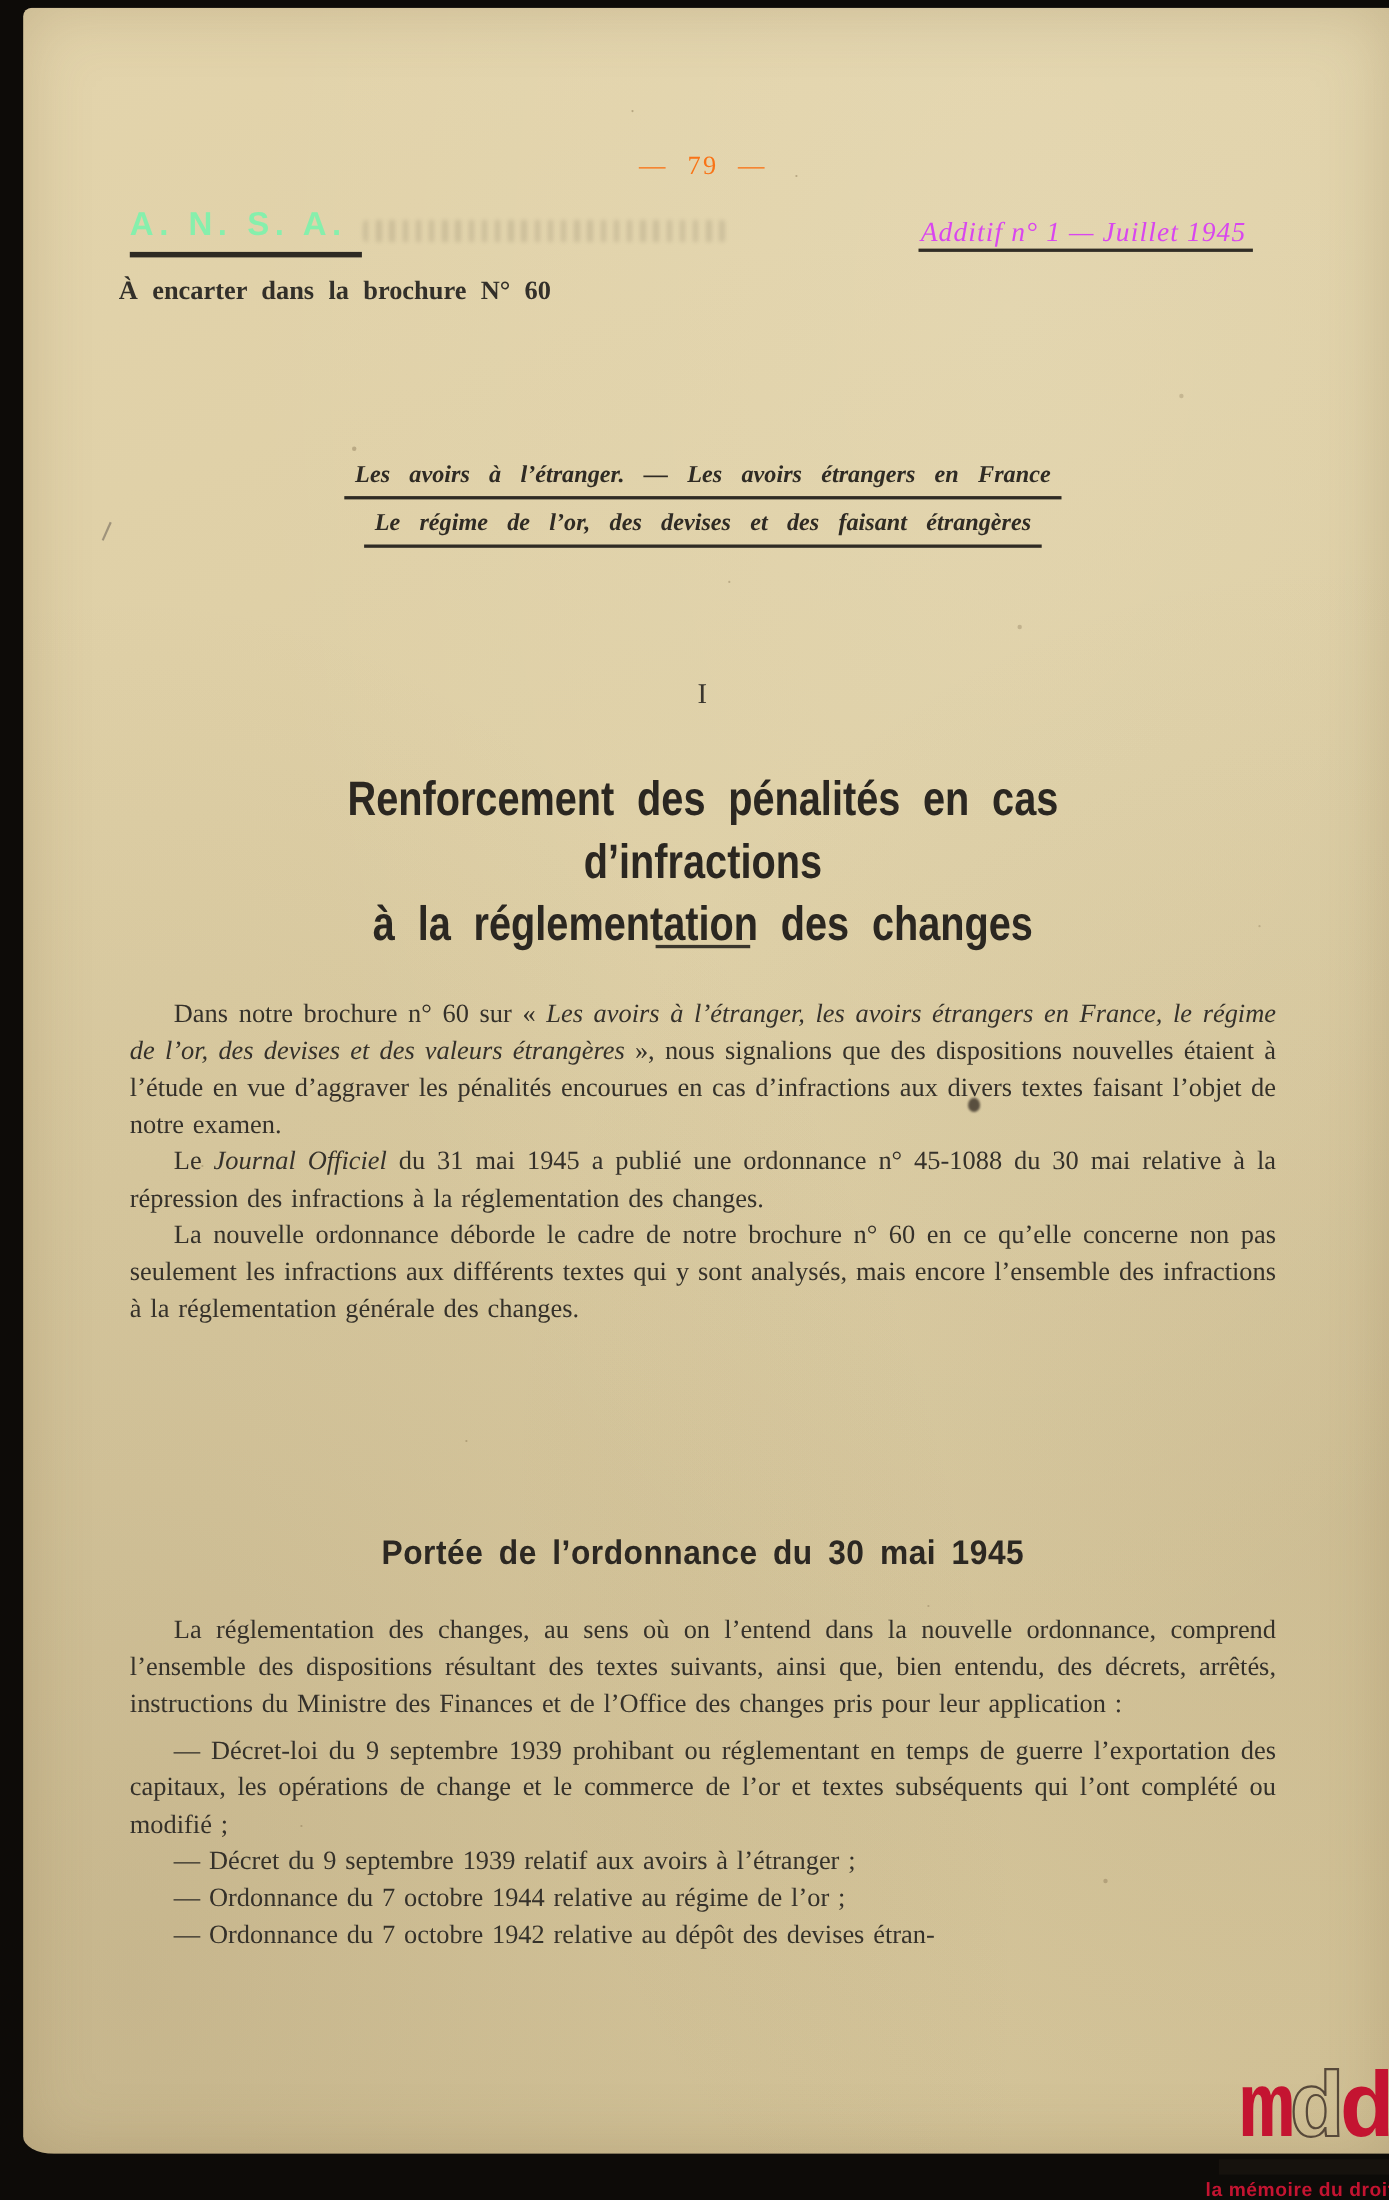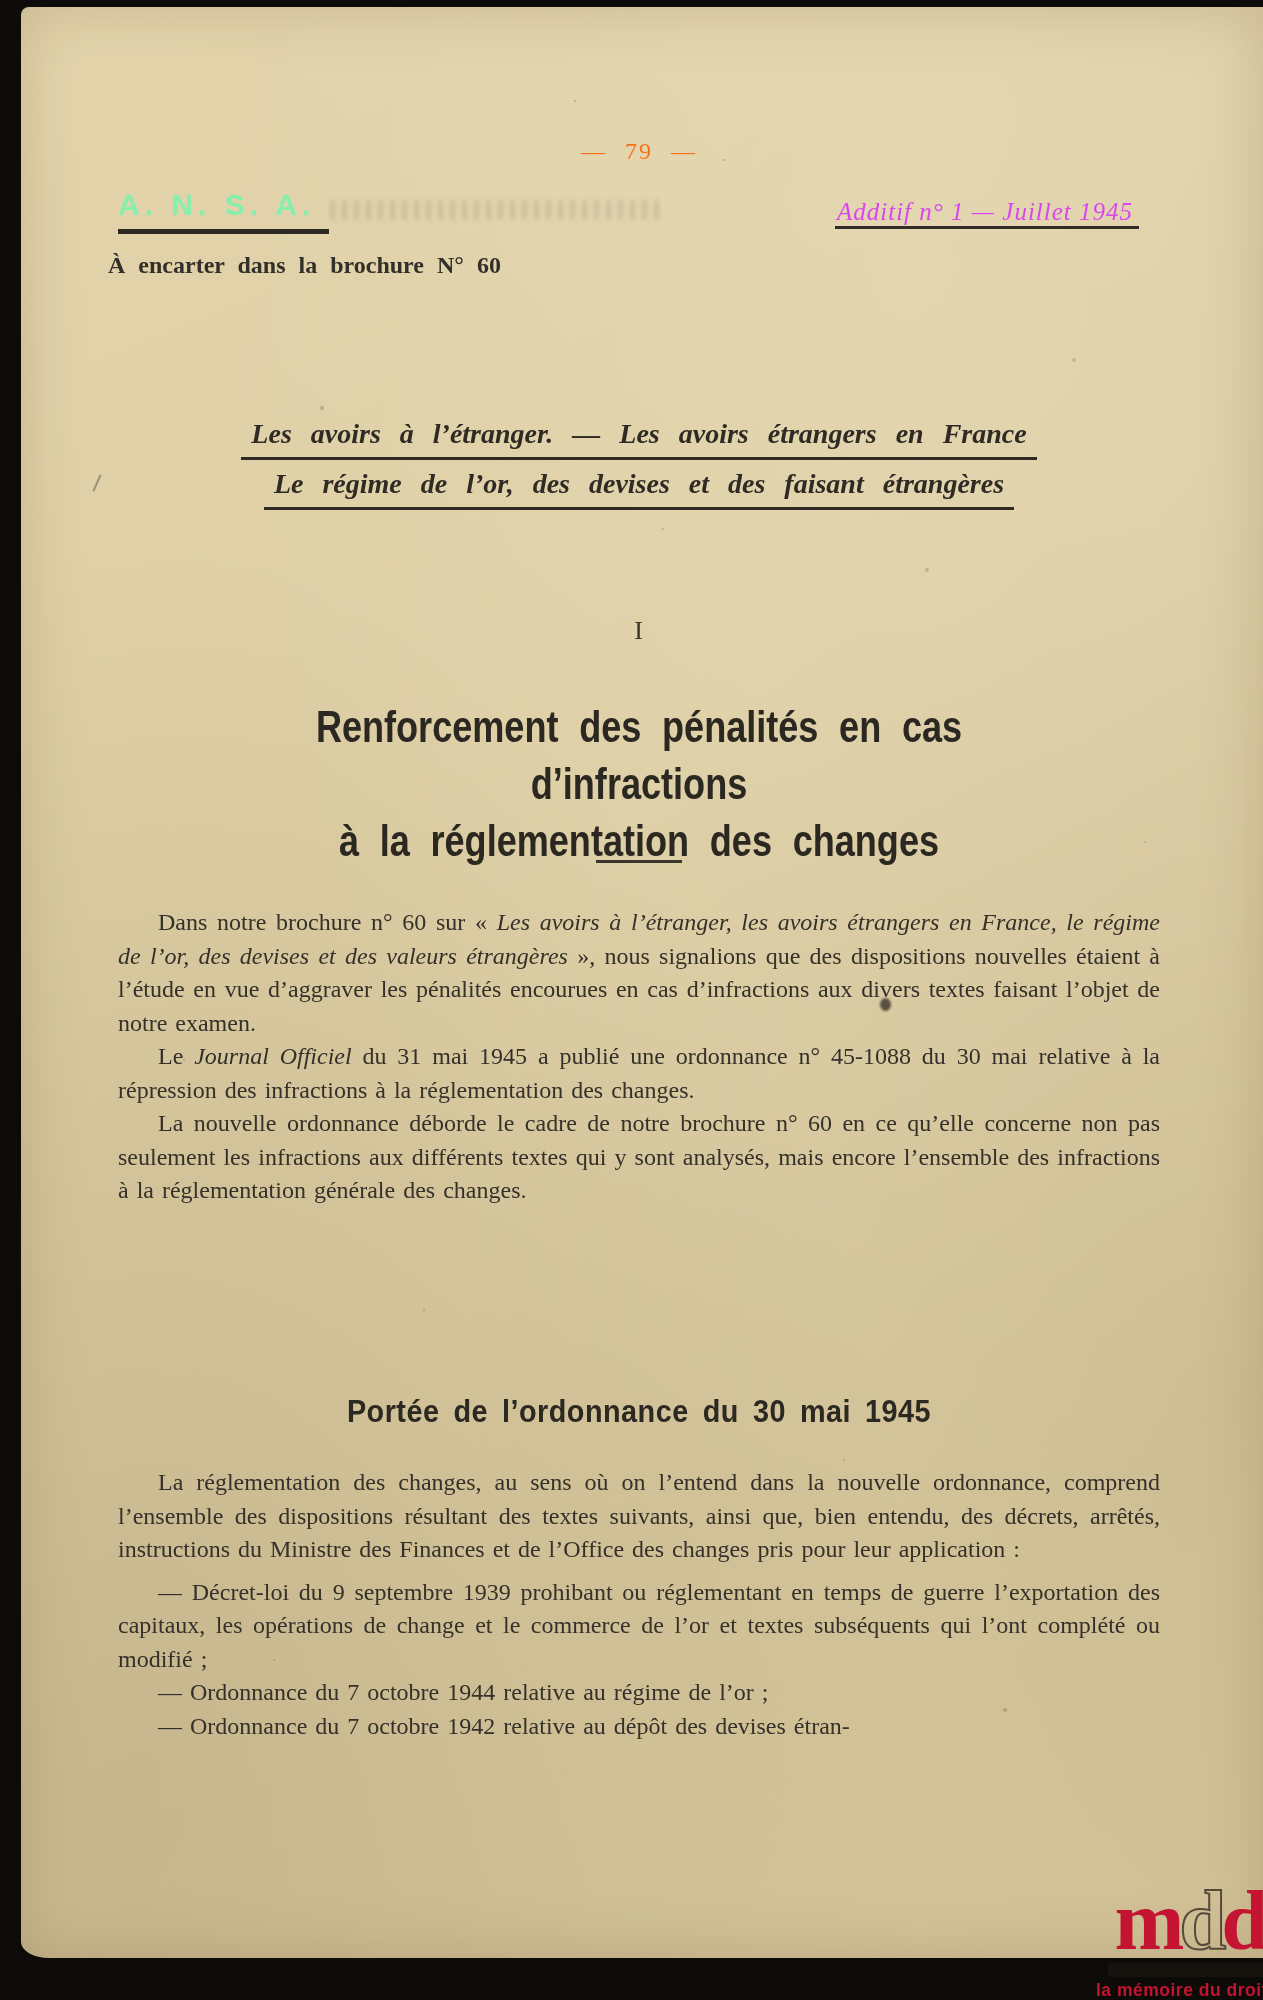--- a/index.html
+++ b/index.html
@@ -41,21 +41,21 @@
     background:repeating-linear-gradient(90deg, rgba(85,78,60,.45) 0 5px, transparent 5px 12px);
     filter:blur(2px);border-radius:4px;}
   .edition{position:absolute;top:198px;left:835px;display:inline-block;
     font-style:italic;font-size:25px;letter-spacing:1px;color:#d946ef;
     border-bottom:3px solid #312d26;padding:0 6px 0 2px;}
 
   .insert-note{position:absolute;top:252px;left:108px;font-weight:bold;font-size:24px;
     word-spacing:7px;color:#33302a;}
 
   .doc-title{position:absolute;top:418px;left:118px;width:1042px;text-align:center;
-    font-weight:bold;font-style:italic;font-size:28px;color:#2f2b24;}
+    font-weight:bold;font-style:italic;font-size:22px;color:#2f2b24;}
   .doc-title .line{display:inline-block;border-bottom:3px solid #2f2b24;
     padding:0 10px 7px 10px;word-spacing:12px;}
   .doc-title .row2{margin-top:8px;}
 
   .section-numeral{position:absolute;top:616px;left:118px;width:1042px;text-align:center;
     font-size:26px;color:#3a362e;letter-spacing:1px;}
 
   .main-heading{position:absolute;top:698px;left:118px;width:1042px;text-align:center;
     font-family:"Liberation Sans",sans-serif;font-weight:700;font-size:44px;line-height:57px;
     color:#2b2721;word-spacing:13px;letter-spacing:0;
@@ -75,21 +75,21 @@
     font-family:"Liberation Sans",sans-serif;font-weight:bold;font-size:31px;color:#2c2822;
     word-spacing:6px;letter-spacing:.5px;transform:scaleX(.93);transform-origin:50% 0;}
 
   .ink-smudge{position:absolute;top:998px;left:880px;width:11px;height:13px;border-radius:50%;
     background:#3a3127;opacity:.8;filter:blur(1px);}
   .pencil-mark{position:absolute;top:474px;left:96px;width:2px;height:18px;background:#6a6156;
     opacity:.55;transform:rotate(24deg);}
 
   
   .mdd{position:absolute;top:1884px;left:1096px;width:167px;text-align:right;z-index:5;}
-  .mdd-text{font-family:Liberation Serif, serif;font-weight:bold;font-size:84px;
+  .mdd-text{font-family:Liberation Mono, monospace;font-weight:bold;font-size:84px;
     line-height:74px;letter-spacing:-5px;white-space:nowrap;}
   .mdd-text .solid{color:var(--accent-red,#c41431);}
   .mdd-text .outline{color:transparent;-webkit-text-stroke:2px #57493a;}
   .mdd-bar{margin-top:5px;margin-left:12px;height:14px;background:#16120d;}
   .mdd-tagline{margin-top:3px;font-family:"Liberation Sans",sans-serif;font-weight:bold;
     font-size:17.5px;color:var(--accent-red,#c41431);white-space:nowrap;letter-spacing:.5px;}
 </style>
 </head>
 <body>
 
@@ -133,20 +133,21 @@
         <p class="body-para"><span>La nouvelle ordonnance déborde le cadre de notre brochure n° 60 en ce qu’elle concerne non pas seulement les infractions aux différents textes qui y sont analysés, mais encore l’ensemble des infractions à la réglementation générale des changes.</span></p>
       </div>
 
     <div class="ink-smudge"></div>
 
     <div class="subheading">Portée de l’ordonnance du 30 mai 1945</div>
 
     <div class="body-text body-b">
         <p class="body-para"><span>La réglementation des changes, au sens où on l’entend dans la nouvelle ordonnance, comprend l’ensemble des dispositions résultant des textes suivants, ainsi que, bien entendu, des décrets, arrêtés, instructions du Ministre des Finances et de l’Office des changes pris pour leur application :</span></p>
         <p class="body-para list-start"><span>— Décret-loi du 9 septembre 1939 prohibant ou réglementant en temps de guerre l’exportation des capitaux, les opérations de change et le commerce de l’or et textes subséquents qui l’ont complété ou modifié ;</span></p>
+        <p class="body-para"><span>— Décret du 9 septembre 1939 relatif aux avoirs à l’étranger ;</span></p>
         <p class="body-para"><span>— Ordonnance du 7 octobre 1944 relative au régime de l’or ;</span></p>
         <p class="body-para"><span>— Ordonnance du 7 octobre 1942 relative au dépôt des devises étran-</span></p>
       </div>
 
     <div class="mdd">
       <div class="mdd-text"><span class="solid">m</span><span class="outline">d</span><span class="solid">d</span></div>
       <div class="mdd-bar"></div>
       <div class="mdd-tagline">la mémoire du droit</div>
     </div>
 

